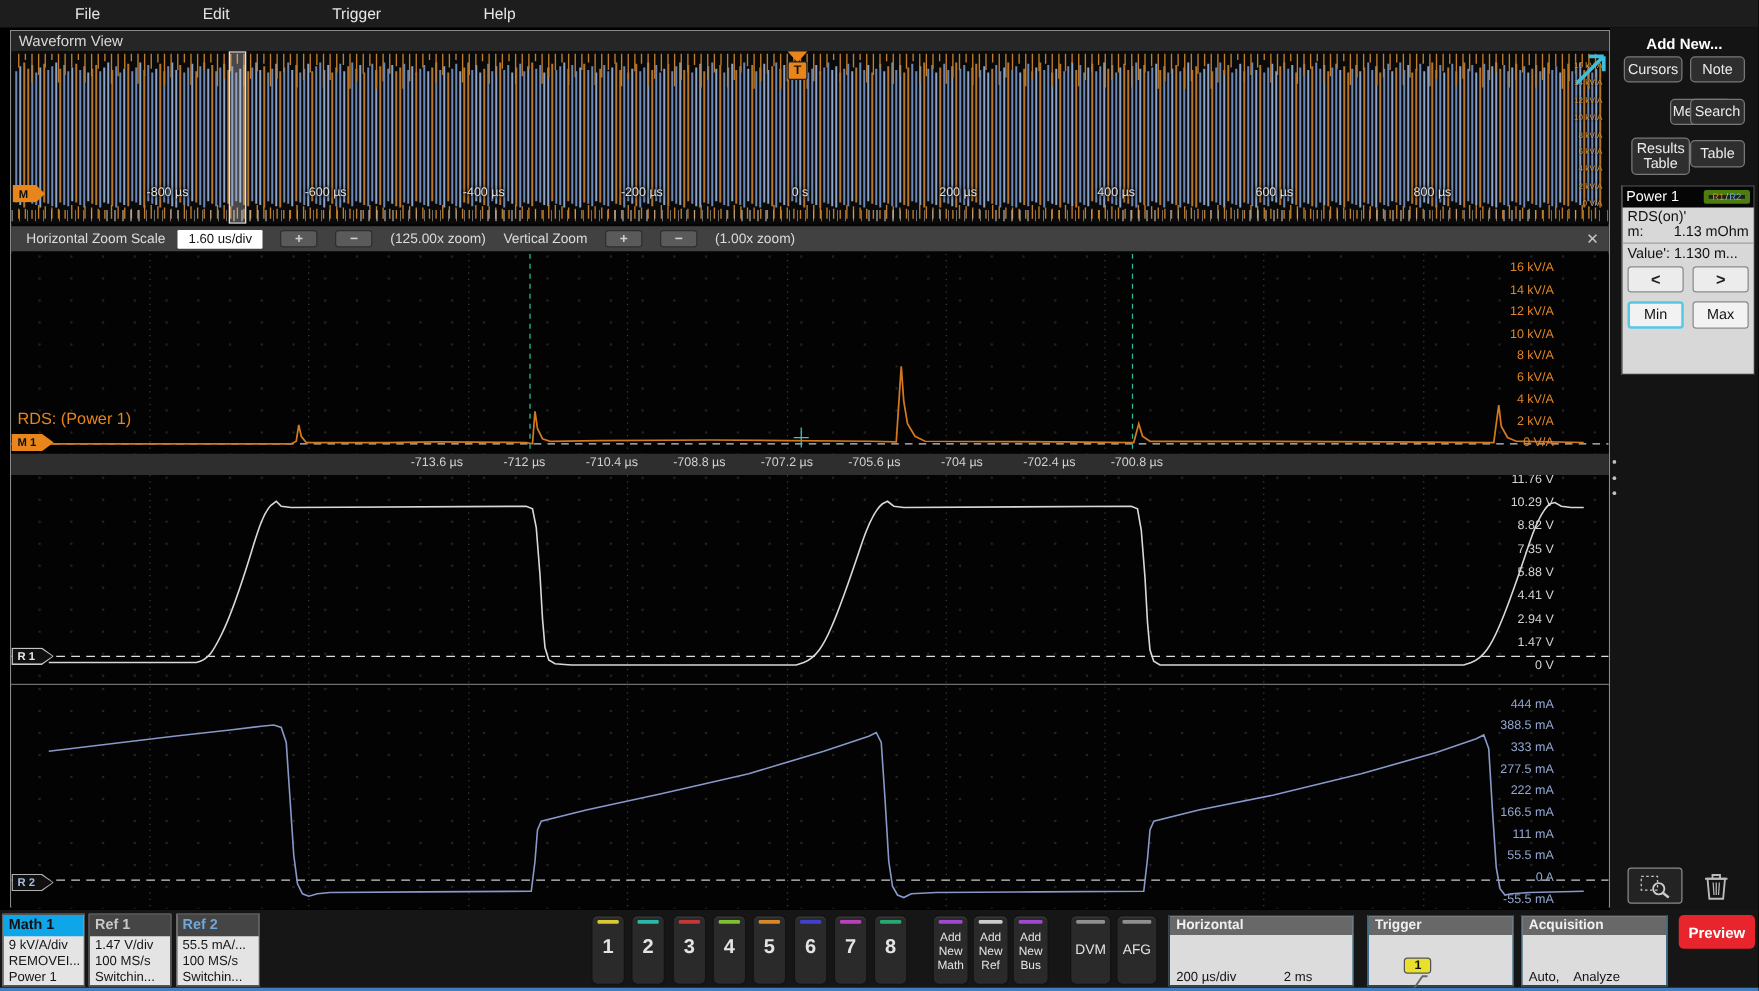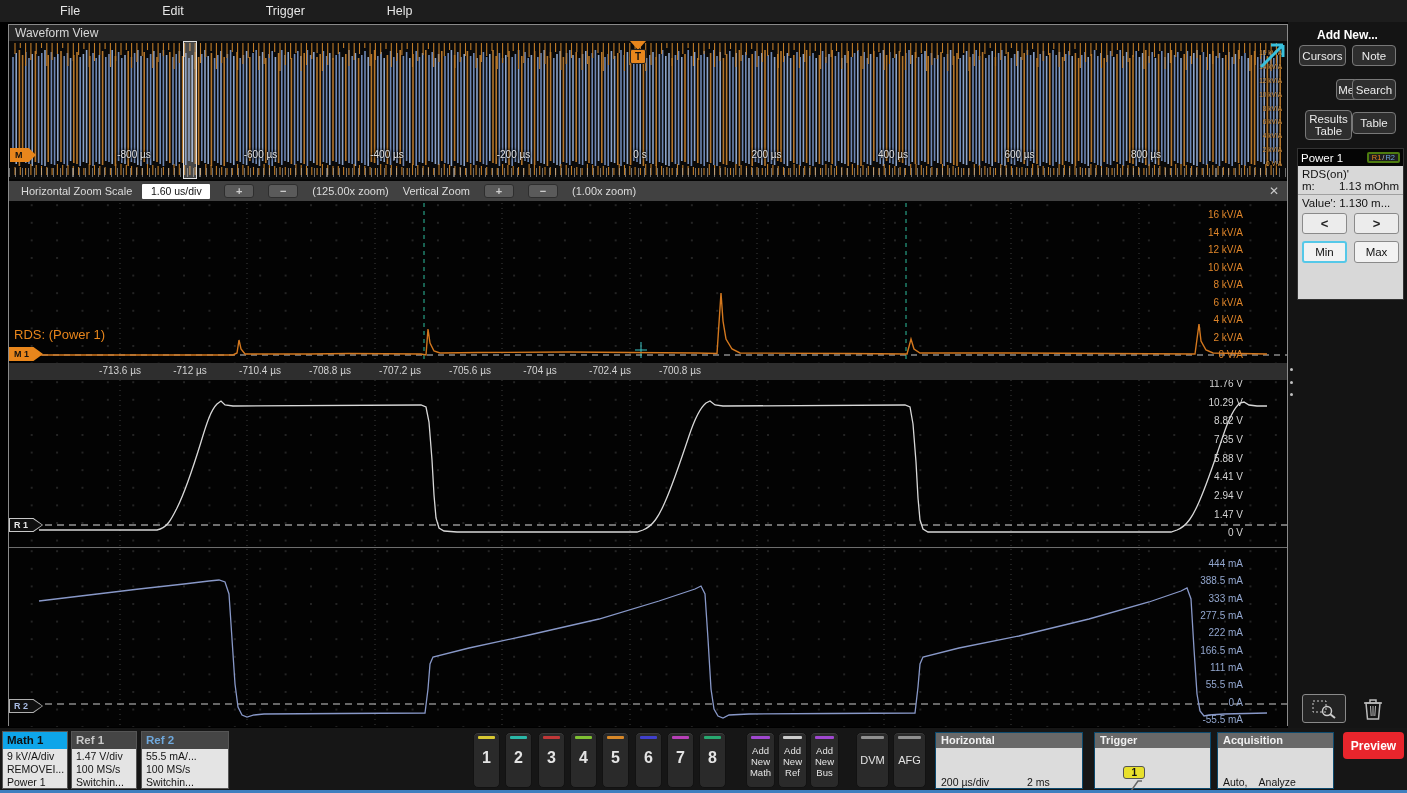--- a/index.html
+++ b/index.html
@@ -60,21 +60,21 @@
   .zb-zoomval { margin-left:14px; }
   .zb-close { position:absolute; right:8px; color:#c8c8c8; font-size:12px; cursor:pointer; }
 
   
   .plot { position:absolute; left:0; width:1278px; background:#030303;
           background-image:radial-gradient(circle, #242424 1px, transparent 1.3px);
           background-size:25.4px 17.6px; background-position:10px 11px; overflow:hidden; }
   .plot svg { position:absolute; left:0; top:0; }
   .plot-m1 { top:178px; height:160px; }
   .xstrip  { position:absolute; left:0; top:338px; width:1278px; height:17px; background:#2e2e2e; }
-  .xstrip-labels { position:absolute; left:76px; top:2px; width:1089px; display:flex; justify-content:flex-start; }
+  .xstrip-labels { position:absolute; left:76px; top:2px; width:1089px; display:flex; justify-content:center; }
   .xstrip-labels div { width:70px; text-align:center; color:#d2d2d2; font-size:10px; }
   .plot-r1 { top:355px; height:168px; border-bottom:1px solid #6e6e6e; }
   .plot-r2 { top:524px; height:178px; }
   .ycol { position:absolute; display:flex; flex-direction:column; justify-content:space-between; align-items:flex-end; right:44px; }
   .ycol div { font-size:10px; height:12px; line-height:12px; }
   .ycol-m1 { top:6px;  height:152px; } .ycol-m1 div { color:#e0862a; }
   .ycol-r1 { top:-2px; height:180px; } .ycol-r1 div { color:#d4d4d4; }
   .ycol-r2 { top:9px;  height:168px; } .ycol-r2 div { color:#93a7cf; }
   .m1-label { position:absolute; left:5px; top:124px; color:#e8861c; font-size:13px; }
 
@@ -87,21 +87,21 @@
             text-align:center; line-height:12px; cursor:pointer; }
   .splitter { position:absolute; left:1px; top:346px; width:4px; height:28px; display:flex;
               flex-direction:column; justify-content:space-between; align-items:center; }
   .splitter i { width:3px; height:3px; border-radius:50%; background:#c0c0c0; }
 
   .power-panel { position:absolute; left:9px; top:126px; width:107px; height:152px; background:#d8d8d8;
                  border:1px solid #333; }
   .pp-head { height:17px; background:#050505; display:flex; align-items:center; justify-content:space-between;
              padding:0 3px; }
   .pp-title { color:#fff; font-size:11.5px; }
-  .pp-srcbadge { background:#1e1e1e; border:2px solid #4d7c0f; border-radius:2px; font-size:7.5px;
+  .pp-srcbadge { background:#1e1e1e; border:4px solid #4d7c0f; border-radius:2px; font-size:7.5px;
                  padding:0 3px; line-height:9px; height:11px; display:flex; align-items:center; }
   .pp-srcbadge .r1 { color:#e8861c; } .pp-srcbadge .sl { color:#bbb; margin:0 1px; } .pp-srcbadge .r2 { color:#6fa8dc; }
   .pp-body { padding:2px 4px; color:#111; font-size:11.5px; }
   .pp-row { display:flex; justify-content:space-between; }
   .pp-div { border-top:1px solid #a0a0a0; margin:2px -4px; }
   .pp-arrows { display:flex; justify-content:space-between; margin-top:4px; }
   .pp-arrow { width:45px; height:21px; background:#ececec; border:1px solid #8a8a8a; border-radius:3px;
               font-size:13px; font-weight:bold; color:#222; display:flex; align-items:center; justify-content:center; cursor:pointer; }
   .pp-minmax { display:flex; justify-content:space-between; margin-top:7px; }
   .pp-mm { width:45px; height:22px; background:#f2f2f2; border:1px solid #8a8a8a; border-radius:3px;
@@ -1280,21 +1280,21 @@
       </div>
     </div>
     <div class="tr-badge" style="left:71px;width:66px;">
       <div class="tr-head">Ref 1</div>
       <div class="tr-body">
         <div>1.47 V/div</div>
         <div>100 MS/s</div>
         <div>Switchin...</div>
       </div>
     </div>
-    <div class="tr-badge" style="left:141px;width:88px;">
+    <div class="tr-badge" style="left:141px;width:67px;">
       <div class="tr-head ref2">Ref 2</div>
       <div class="tr-body">
         <div>55.5 mA/...</div>
         <div>100 MS/s</div>
         <div>Switchin...</div>
       </div>
     </div>
 
     <div class="ch-btn" style="left:473px;">
         <div class="ch-strip" style="background: rgb(216, 200, 50);"></div>

